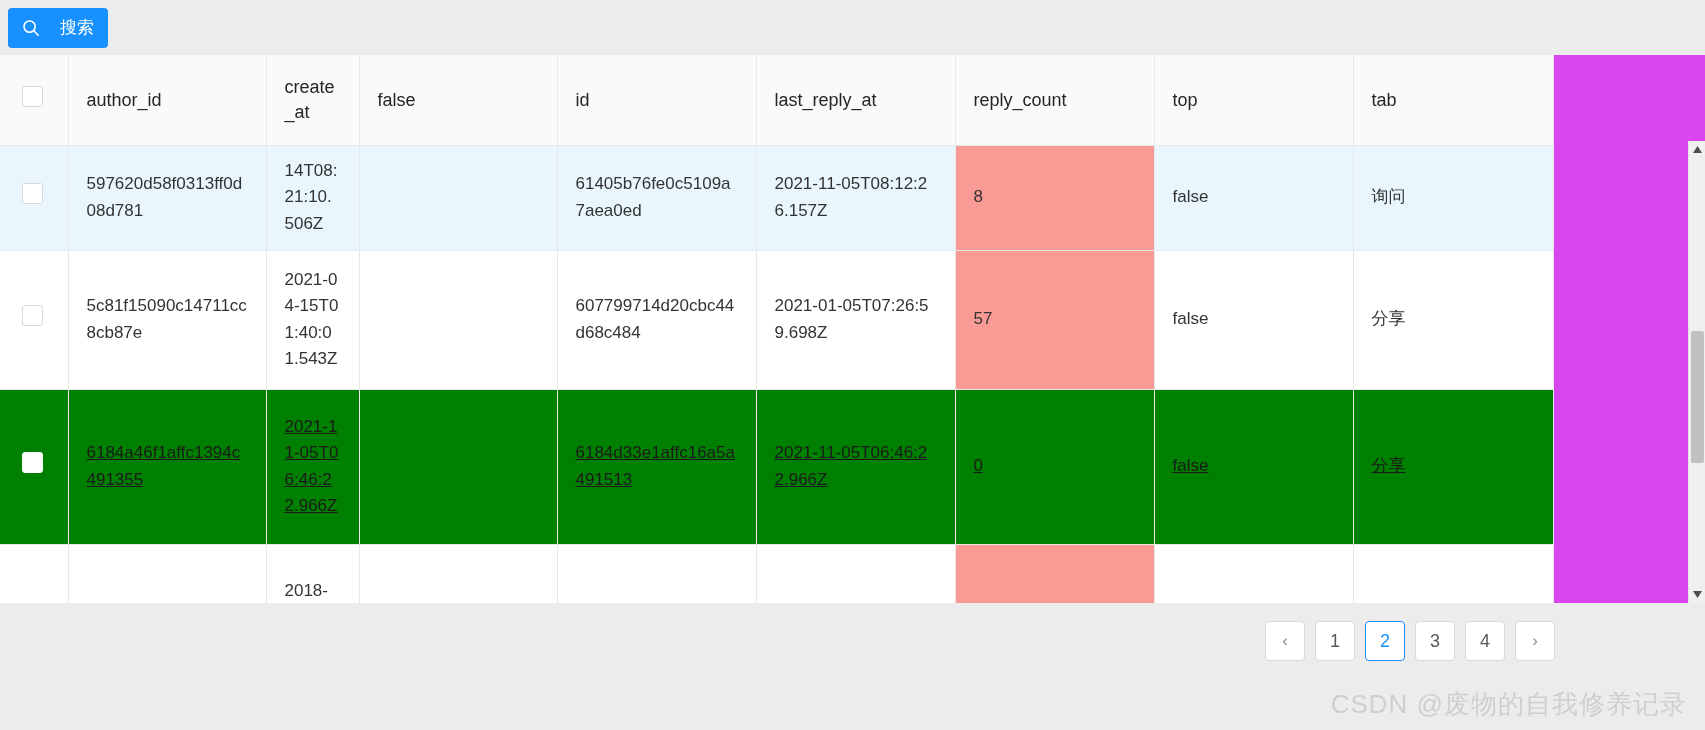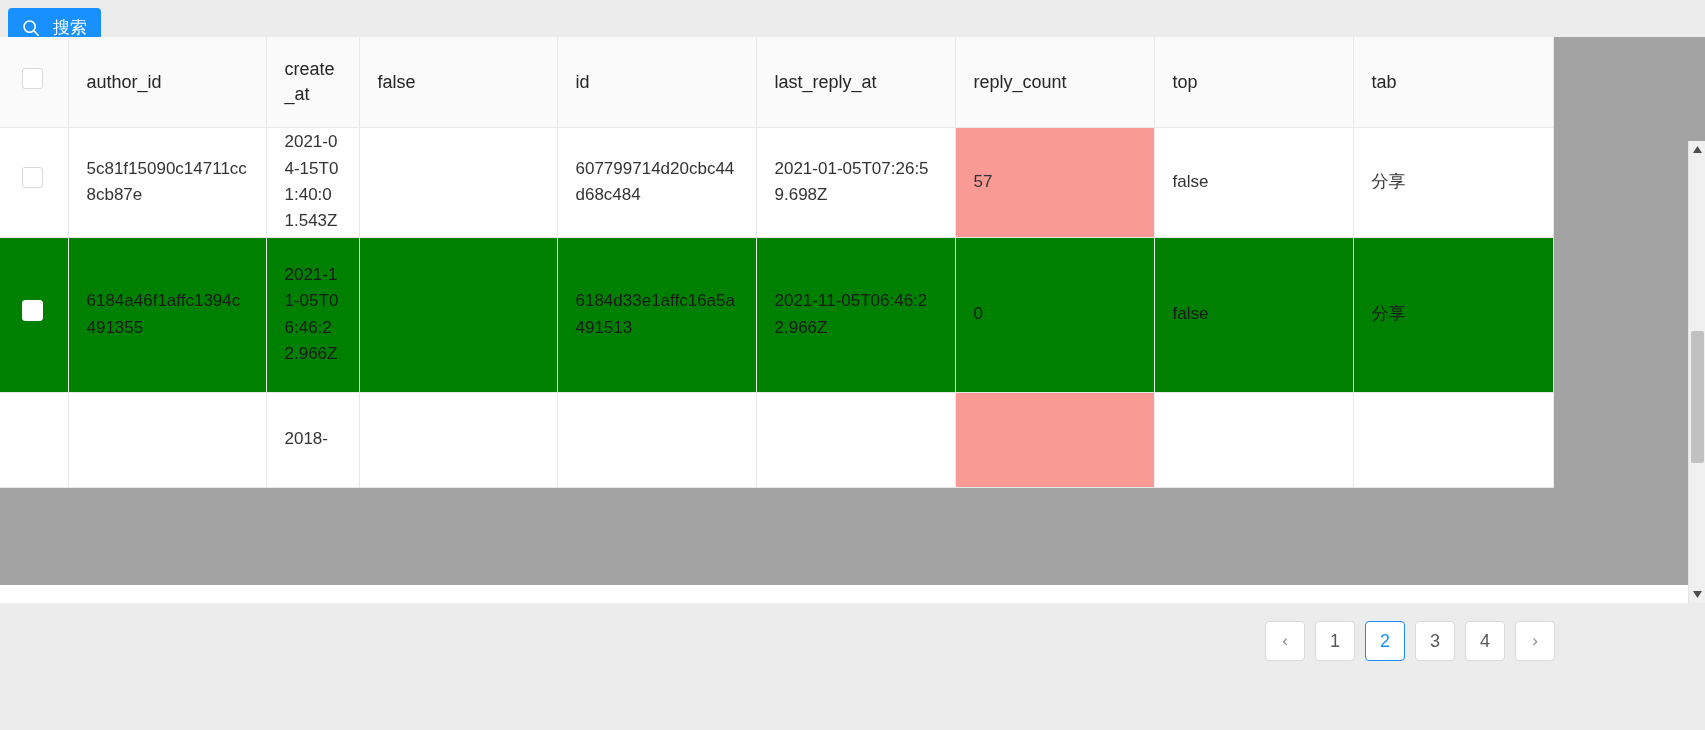--- a/index.html
+++ b/index.html
@@ -21,31 +21,31 @@
   }
   .search-btn {
     margin-left: 8px;
     height: 40px;
     min-width: 78px;
     padding: 0 14px;
     background: #1890ff;
     border: none; border-radius: 4px;
     color: #ffffff;
     font-size: 17px;
-    display: flex; align-items: center; gap: 13px;
+    display: flex; align-items: center; gap: 20px;
     cursor: pointer;
     font-family: "Liberation Sans", sans-serif;
   }
   .search-btn .sicon { display:flex; align-items:center; }
 
   
   .table-wrap {
-    position: absolute; left: 0; top: 37px;
+    position: absolute; left: 0; top: 55px;
     width: 1705px; height: 548px;
-    background: #a3a3a3;
+    background: #d946ef;
     overflow: hidden;
   }
   table.grid {
     border-collapse: collapse;
     table-layout: fixed;
     width: 1553px;
     font-size: 17px;
     color: #333;
   }
   table.grid col.c-chk   { width: 68px; }
@@ -98,22 +98,22 @@
     border: 1px solid #d9d9d9;
     border-radius: 3px;
     background: #ffffff;
     display: inline-block;
     cursor: pointer;
   }
   tr.row-sel .cbox { border-color: #ffffff; }
 
   
   tr.r1 td { height: 105px; }
-  tr.r2 td { height: 110px; }
-  tr.r3 td { height: 155px; }
+  tr.r2 td { height: 139px; }
+  tr.r3 td { height: 155px; text-decoration: underline; }
   tr.r4 td { height: 95px; }
 
   
   .vscroll {
     position: absolute;
     right: 0; top: 141px;
     width: 17px; height: 462px;
     background: #f0f0f0;
     border-left: 1px solid #e4e4e4;
   }
@@ -202,20 +202,33 @@
           <th>false</th>
           <th>id</th>
           <th>last_reply_at</th>
           <th>reply_count</th>
           <th>top</th>
           <th>tab</th>
         </tr>
       </thead>
       <tbody>
 
+        <tr class="r1 row-hl">
+          <td class="chkcell">
+            <span class="cbox"></span>
+          </td>
+          <td>597620d58f0313ff0d08d781</td>
+          <td>14T08:21:10.506Z</td>
+          <td></td>
+          <td>61405b76fe0c5109a7aea0ed</td>
+          <td>2021-11-05T08:12:26.157Z</td>
+          <td class="cell-red">8</td>
+          <td>false</td>
+          <td>询问</td>
+        </tr>
 
         <tr class="r2">
           <td class="chkcell">
             <span class="cbox"></span>
           </td>
           <td>5c81f15090c14711cc8cb87e</td>
           <td>2021-04-15T01:40:01.543Z</td>
           <td></td>
           <td>607799714d20cbc44d68c484</td>
           <td>2021-01-05T07:26:59.698Z</td>
@@ -270,15 +283,16 @@
 
   <div class="footer">
     <div class="pager">
       <div class="pg arrow">‹</div>
       <div class="pg">1</div>
       <div class="pg active">2</div>
       <div class="pg">3</div>
       <div class="pg">4</div>
       <div class="pg arrow">›</div>
     </div>
+    <div class="watermark">CSDN @废物的自我修养记录</div>
   </div>
 
 </div>
 
 </body></html>

